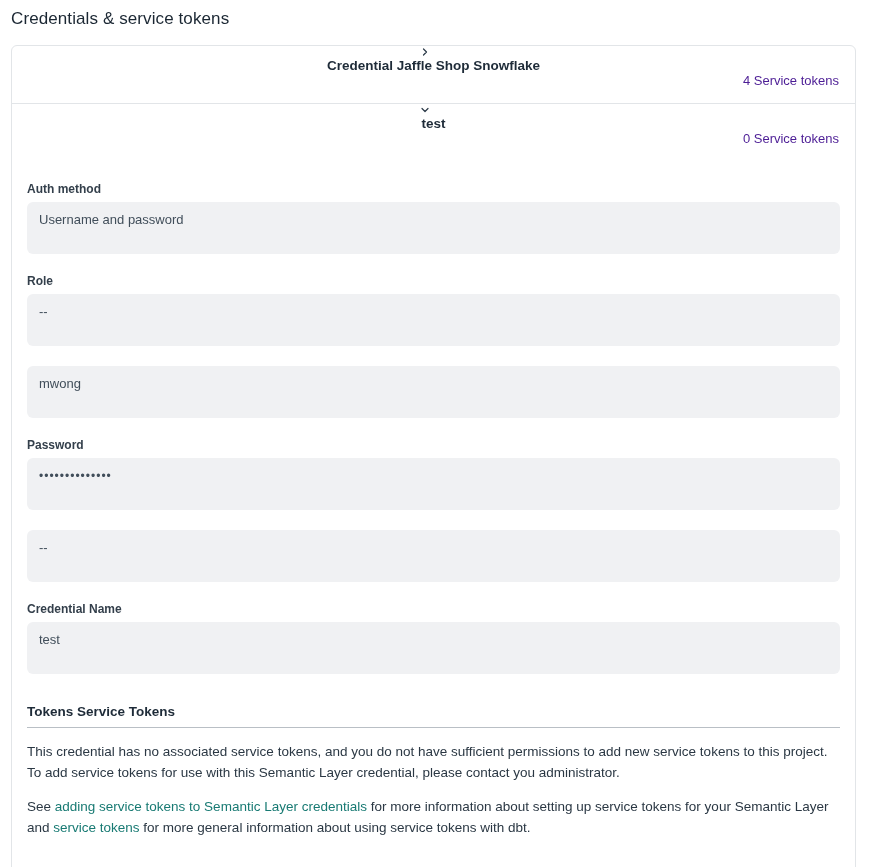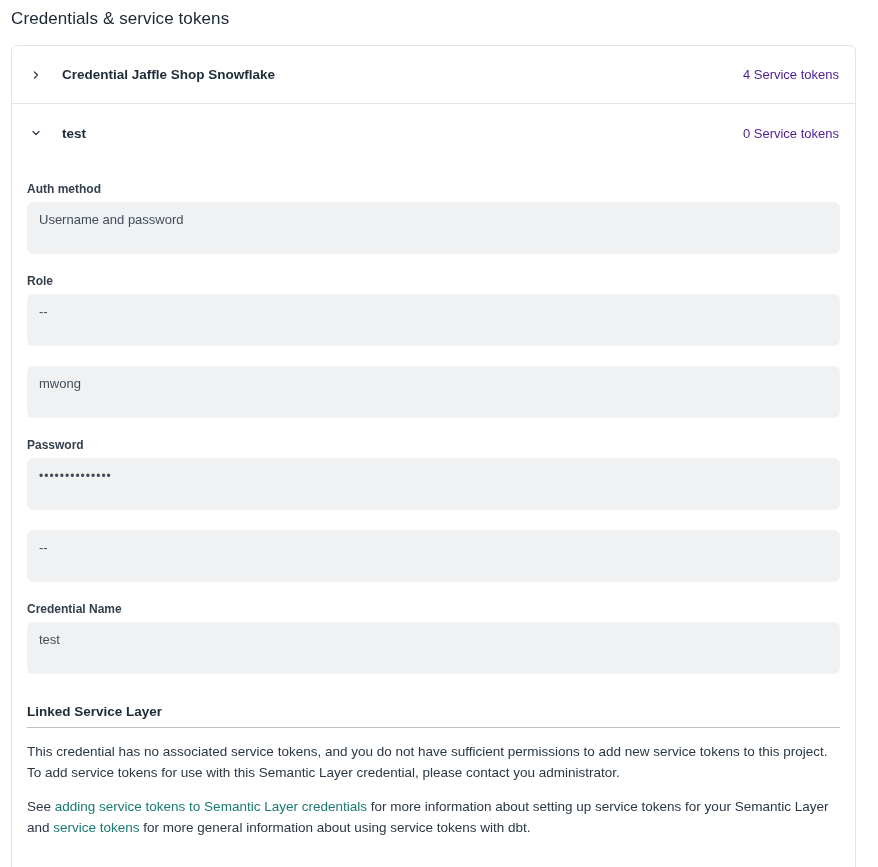--- a/index.html
+++ b/index.html
@@ -17,21 +17,21 @@
     max-width: 846px; margin-bottom: 16px;
   }
 
   .card {
     border: 1px solid #e2e5e8; border-radius: 6px;
     background: #ffffff; width: 845px;
   }
 
   .row-header {
     display: flex; align-items: center;
-    height: 58px; padding: 0 16px; cursor: pointer;
+    height: 58px; padding: 0 16px; cursor: pointer; flex-direction: column;
   }
   .row-header.bordered { border-bottom: 1px solid #e2e5e8; }
   .chev { width: 12px; height: 12px; display: inline-flex; align-items: center;
           justify-content: center; margin-left: 2px; margin-right: 20px; flex: 0 0 auto; }
   .chev svg { display: block; }
   .row-title { font-size: 13.5px; font-weight: 700; color: #1e2b38; }
   .row-tokens { margin-left: auto; font-size: 13px; color: #4c1d95; }
 
   .row-body { padding: 20px 15px 17px 15px; }
 
@@ -124,21 +124,21 @@
 
       <div class="field-group">
         <div class="field-value">--</div>
       </div>
 
       <div class="field-group">
         <div class="field-label">Credential Name</div>
         <div class="field-value">test</div>
       </div>
 
-      <h2 class="section-heading">Linked Service Layer</h2>
+      <h2 class="section-heading">Tokens Service Tokens</h2>
       <hr class="section-divider">
 
       <p class="body-p">This credential has no associated service tokens, and you do not have sufficient permissions to add new service tokens to this project. To add service tokens for use with this Semantic Layer credential, please contact you administrator.</p>
 
       <p class="body-p"><span>See </span><a>adding service tokens to Semantic Layer credentials</a><span> for more information about setting up service tokens for your Semantic Layer and </span><a>service tokens</a><span> for more general information about using service tokens with dbt.</span></p>
 
       <button class="edit-btn">
         <span class="icon">
           <svg width="14" height="14" viewBox="0 0 24 24" fill="none" stroke="#ffffff" stroke-width="2" stroke-linecap="round" stroke-linejoin="round">
               <path d="M17 3a2.828 2.828 0 1 1 4 4L7.5 20.5 2 22l1.5-5.5L17 3z"></path>

